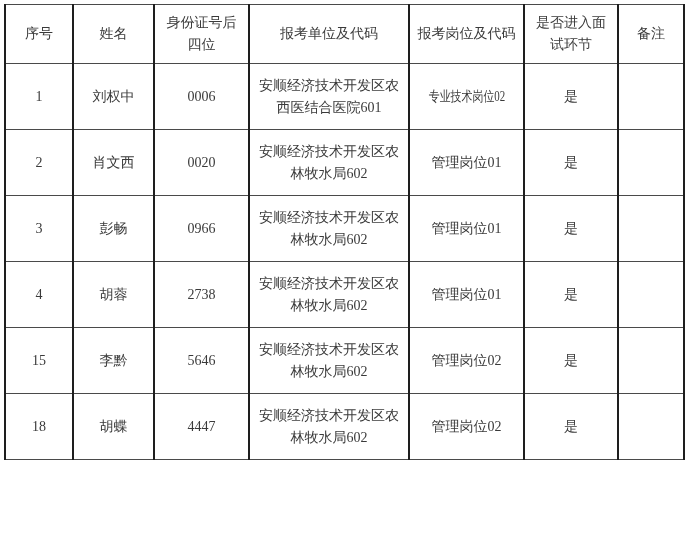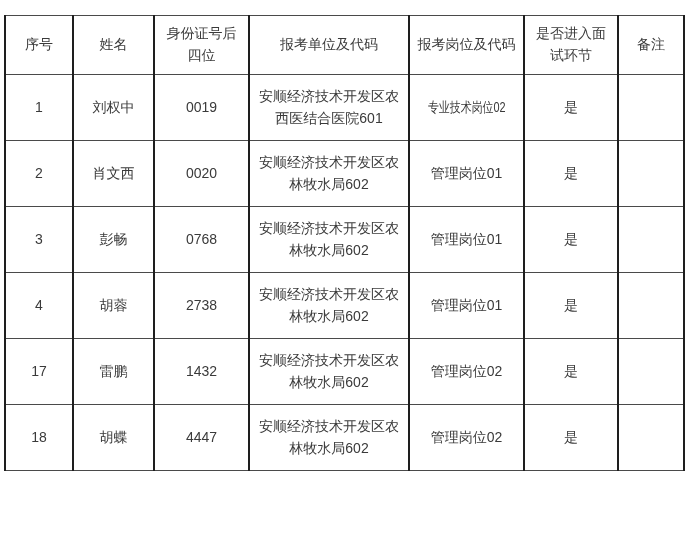--- a/index.html
+++ b/index.html
@@ -6,21 +6,22 @@
     margin: 0;
     padding: 0;
     background: #ffffff;
     font-family: "Liberation Sans", "DejaVu Sans", sans-serif;
   }
   .page {
     width: 592px;
     height: 534px;
     background: #ffffff;
     box-sizing: border-box;
-    padding: 15px 0 0 4px;
+    padding: 4px 0 0 4px;
+    font-family: Liberation Serif, serif;
   }
   table.roster {
     border-collapse: collapse;
     table-layout: fixed;
     width: 679px;
     background: #ffffff;
   }
   .roster th, .roster td {
     border-top: 1px solid #4a4a4a;
     border-bottom: 1px solid #4a4a4a;
@@ -69,61 +70,61 @@
         <th>报考岗位及代码</th>
         <th>是否进入面
 试环节</th>
         <th>备注</th>
       </tr>
     </thead>
     <tbody>
       <tr class="data-row">
         <td>1</td>
         <td>刘权中</td>
-        <td>0019</td>
+        <td>0006</td>
         <td>安顺经济技术开发区农
 西医结合医院601</td>
         <td><span class="condensed">专业技术岗位02</span></td>
         <td>是</td>
         <td></td>
       </tr>
       <tr class="data-row">
         <td>2</td>
         <td>肖文西</td>
         <td>0020</td>
         <td>安顺经济技术开发区农
 林牧水局602</td>
         <td>管理岗位01</td>
         <td>是</td>
         <td></td>
       </tr>
       <tr class="data-row">
         <td>3</td>
         <td>彭畅</td>
-        <td>0768</td>
+        <td>0966</td>
         <td>安顺经济技术开发区农
 林牧水局602</td>
         <td>管理岗位01</td>
         <td>是</td>
         <td></td>
       </tr>
       <tr class="data-row">
         <td>4</td>
         <td>胡蓉</td>
         <td>2738</td>
         <td>安顺经济技术开发区农
 林牧水局602</td>
         <td>管理岗位01</td>
         <td>是</td>
         <td></td>
       </tr>
       <tr class="data-row">
-        <td>17</td>
-        <td>雷鹏</td>
-        <td>1432</td>
+        <td>15</td>
+        <td>李黔</td>
+        <td>5646</td>
         <td>安顺经济技术开发区农
 林牧水局602</td>
         <td>管理岗位02</td>
         <td>是</td>
         <td></td>
       </tr>
       <tr class="data-row">
         <td>18</td>
         <td>胡蝶</td>
         <td>4447</td>

